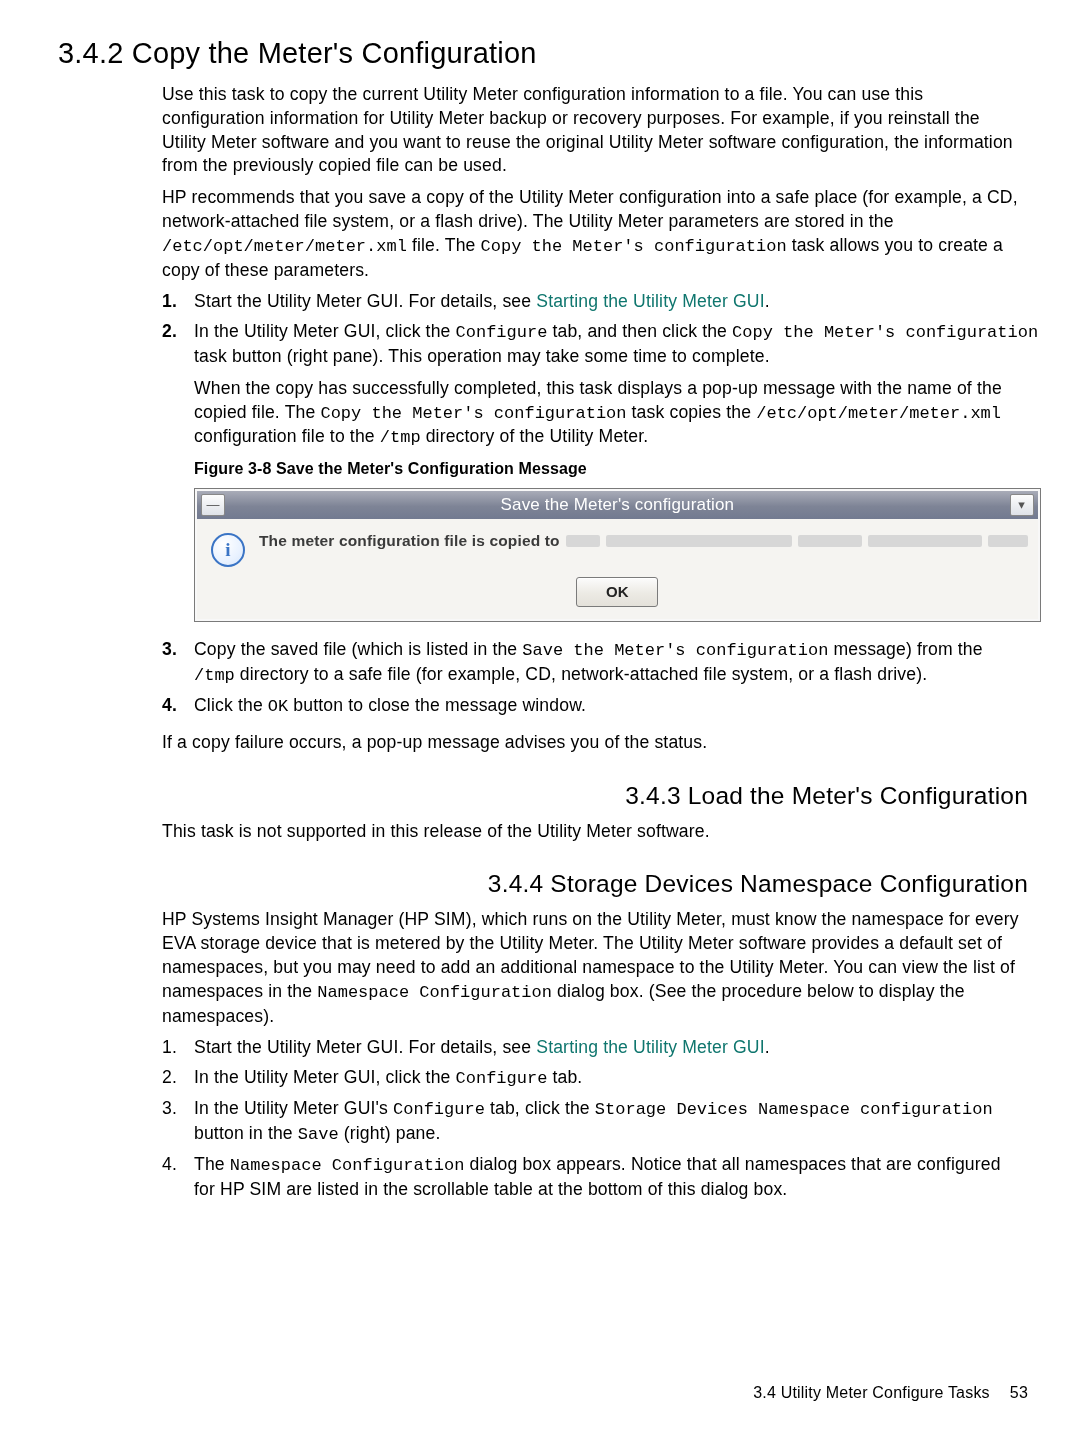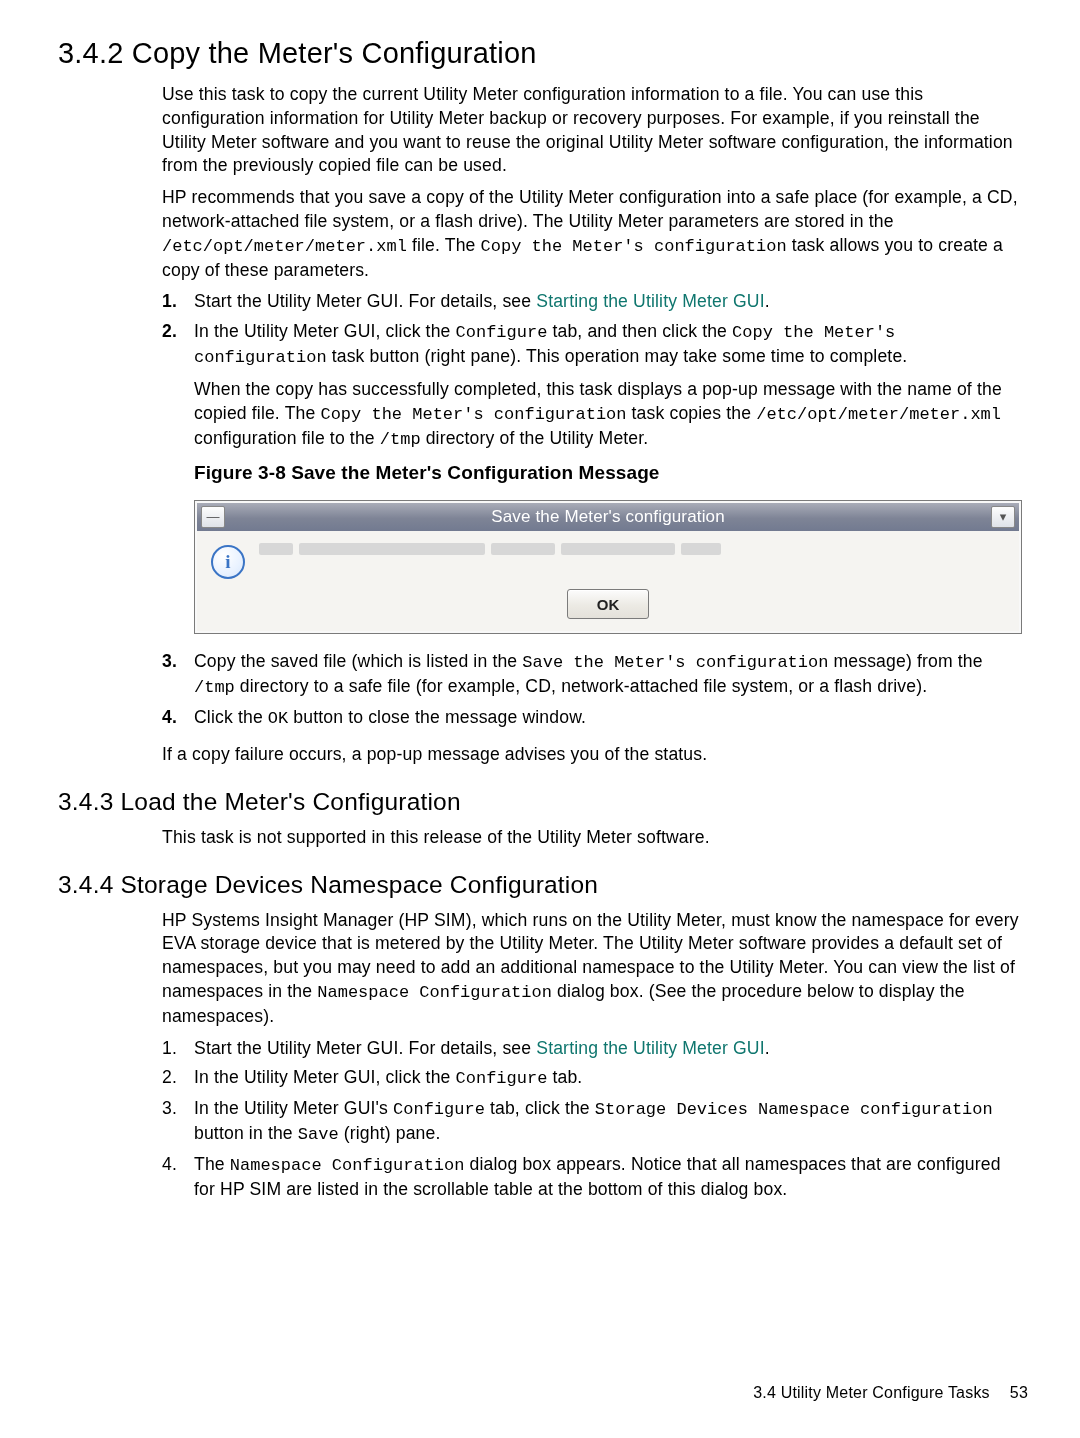--- a/index.html
+++ b/index.html
@@ -21,21 +21,22 @@
   h2.section {
     font-size: 29px;
     font-weight: 300;
     letter-spacing: 0.2px;
     margin: 4px 0 10px 0;
   }
   h3.section {
     font-size: 24.5px;
     font-weight: 300;
     letter-spacing: 0.2px;
-    margin: 18px 0 8px 0;
+    margin: 24px 0 8px 0;
+    text-align: right;
   }
   .indent {
     margin-left: 104px;
     margin-right: 6px;
   }
   p { margin: 0 0 8px 0; }
   code, .mono {
     font-family: "Courier New", Courier, monospace;
     font-size: 17px;
     letter-spacing: 0;
@@ -52,22 +53,22 @@
   }
   ol.numlist .num {
     flex: 0 0 32px;
     color: #000;
   }
   ol.numlist.bold .num { font-weight: 700; }
   ol.numlist .body { flex: 1; }
   ol.numlist .body p:last-child { margin-bottom: 4px; }
   .caption {
     font-weight: 700;
-    font-size: 19px;
-    margin: 8px 0 15px 0;
+    font-size: 16px;
+    margin: 8px 0 8px 0;
     letter-spacing: 0.1px;
   }
   .dialog-wrap {
     border: 1px solid #7a7a7a;
     background: #f8f8f8;
     padding: 2px;
     margin: 0 0 14px 0;
   }
   .dialog-titlebar {
     background: linear-gradient(180deg, #a9acb8 0%, #7e8496 55%, #727a90 100%);
@@ -185,20 +186,21 @@
 
         <div class="dialog-wrap">
           <div class="dialog-titlebar">
             <div class="tb-btn">—</div>
             <div class="tb-title">Save the Meter's configuration</div>
             <div class="tb-btn">▾</div>
           </div>
           <div class="dialog-body">
             <div class="info-icon">i</div>
             <div class="copied-line">
+              <span>The meter configuration file is copied to</span>
               <span class="blur" style="width:34px"></span>
               <span class="blur" style="width:186px"></span>
               <span class="blur" style="width:64px"></span>
               <span class="blur" style="width:114px"></span>
               <span class="blur" style="width:40px"></span>
             </div>
           </div>
           <div class="dialog-buttonrow">
             <button class="ok-btn">OK</button>
           </div>

